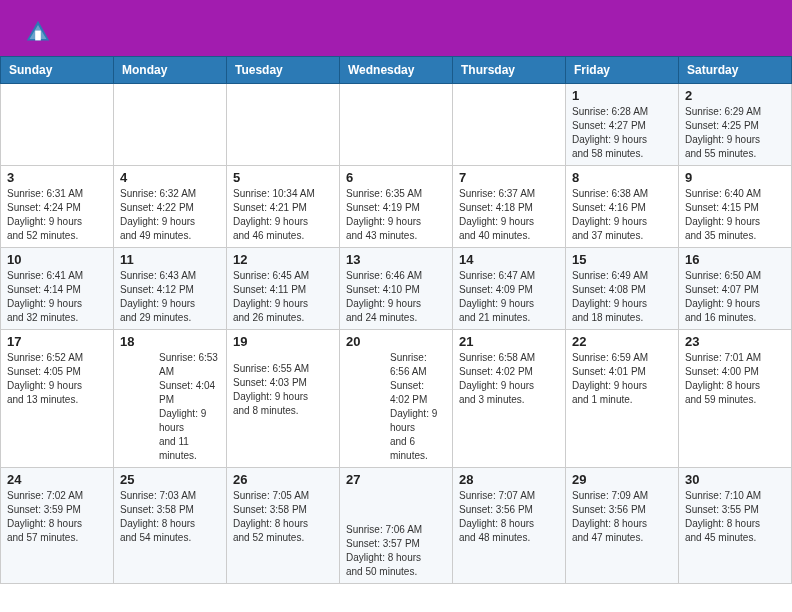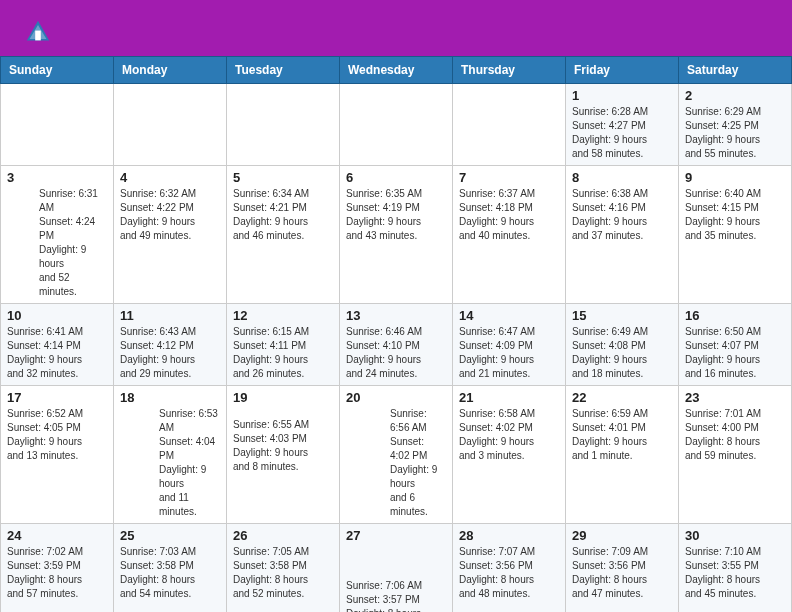--- a/index.html
+++ b/index.html
@@ -156,35 +156,35 @@
             <span class="day-num">2</span>
             <div class="day-info" style="white-space: pre-line;">Sunrise: 6:29 AM
 Sunset: 4:25 PM
 Daylight: 9 hours
 and 55 minutes.</div>
           </td>
         </tr>
         <tr class="row-even">
           <td>
             <span class="day-num">3</span>
-            <div class="day-info" style="white-space: pre-line; margin-left: 32px;">Sunrise: 6:31 AM
+            <div class="day-info" style="white-space: pre-line;">Sunrise: 6:31 AM
 Sunset: 4:24 PM
 Daylight: 9 hours
 and 52 minutes.</div>
           </td>
           <td>
             <span class="day-num">4</span>
             <div class="day-info" style="white-space: pre-line;">Sunrise: 6:32 AM
 Sunset: 4:22 PM
 Daylight: 9 hours
 and 49 minutes.</div>
           </td>
           <td>
             <span class="day-num">5</span>
-            <div class="day-info" style="white-space: pre-line;">Sunrise: 6:34 AM
+            <div class="day-info" style="white-space: pre-line;">Sunrise: 10:34 AM
 Sunset: 4:21 PM
 Daylight: 9 hours
 and 46 minutes.</div>
           </td>
           <td>
             <span class="day-num">6</span>
             <div class="day-info" style="white-space: pre-line;">Sunrise: 6:35 AM
 Sunset: 4:19 PM
 Daylight: 9 hours
 and 43 minutes.</div>
@@ -221,21 +221,21 @@
           </td>
           <td>
             <span class="day-num">11</span>
             <div class="day-info" style="white-space: pre-line;">Sunrise: 6:43 AM
 Sunset: 4:12 PM
 Daylight: 9 hours
 and 29 minutes.</div>
           </td>
           <td>
             <span class="day-num">12</span>
-            <div class="day-info" style="white-space: pre-line;">Sunrise: 6:15 AM
+            <div class="day-info" style="white-space: pre-line;">Sunrise: 6:45 AM
 Sunset: 4:11 PM
 Daylight: 9 hours
 and 26 minutes.</div>
           </td>
           <td>
             <span class="day-num">13</span>
             <div class="day-info" style="white-space: pre-line;">Sunrise: 6:46 AM
 Sunset: 4:10 PM
 Daylight: 9 hours
 and 24 minutes.</div>

